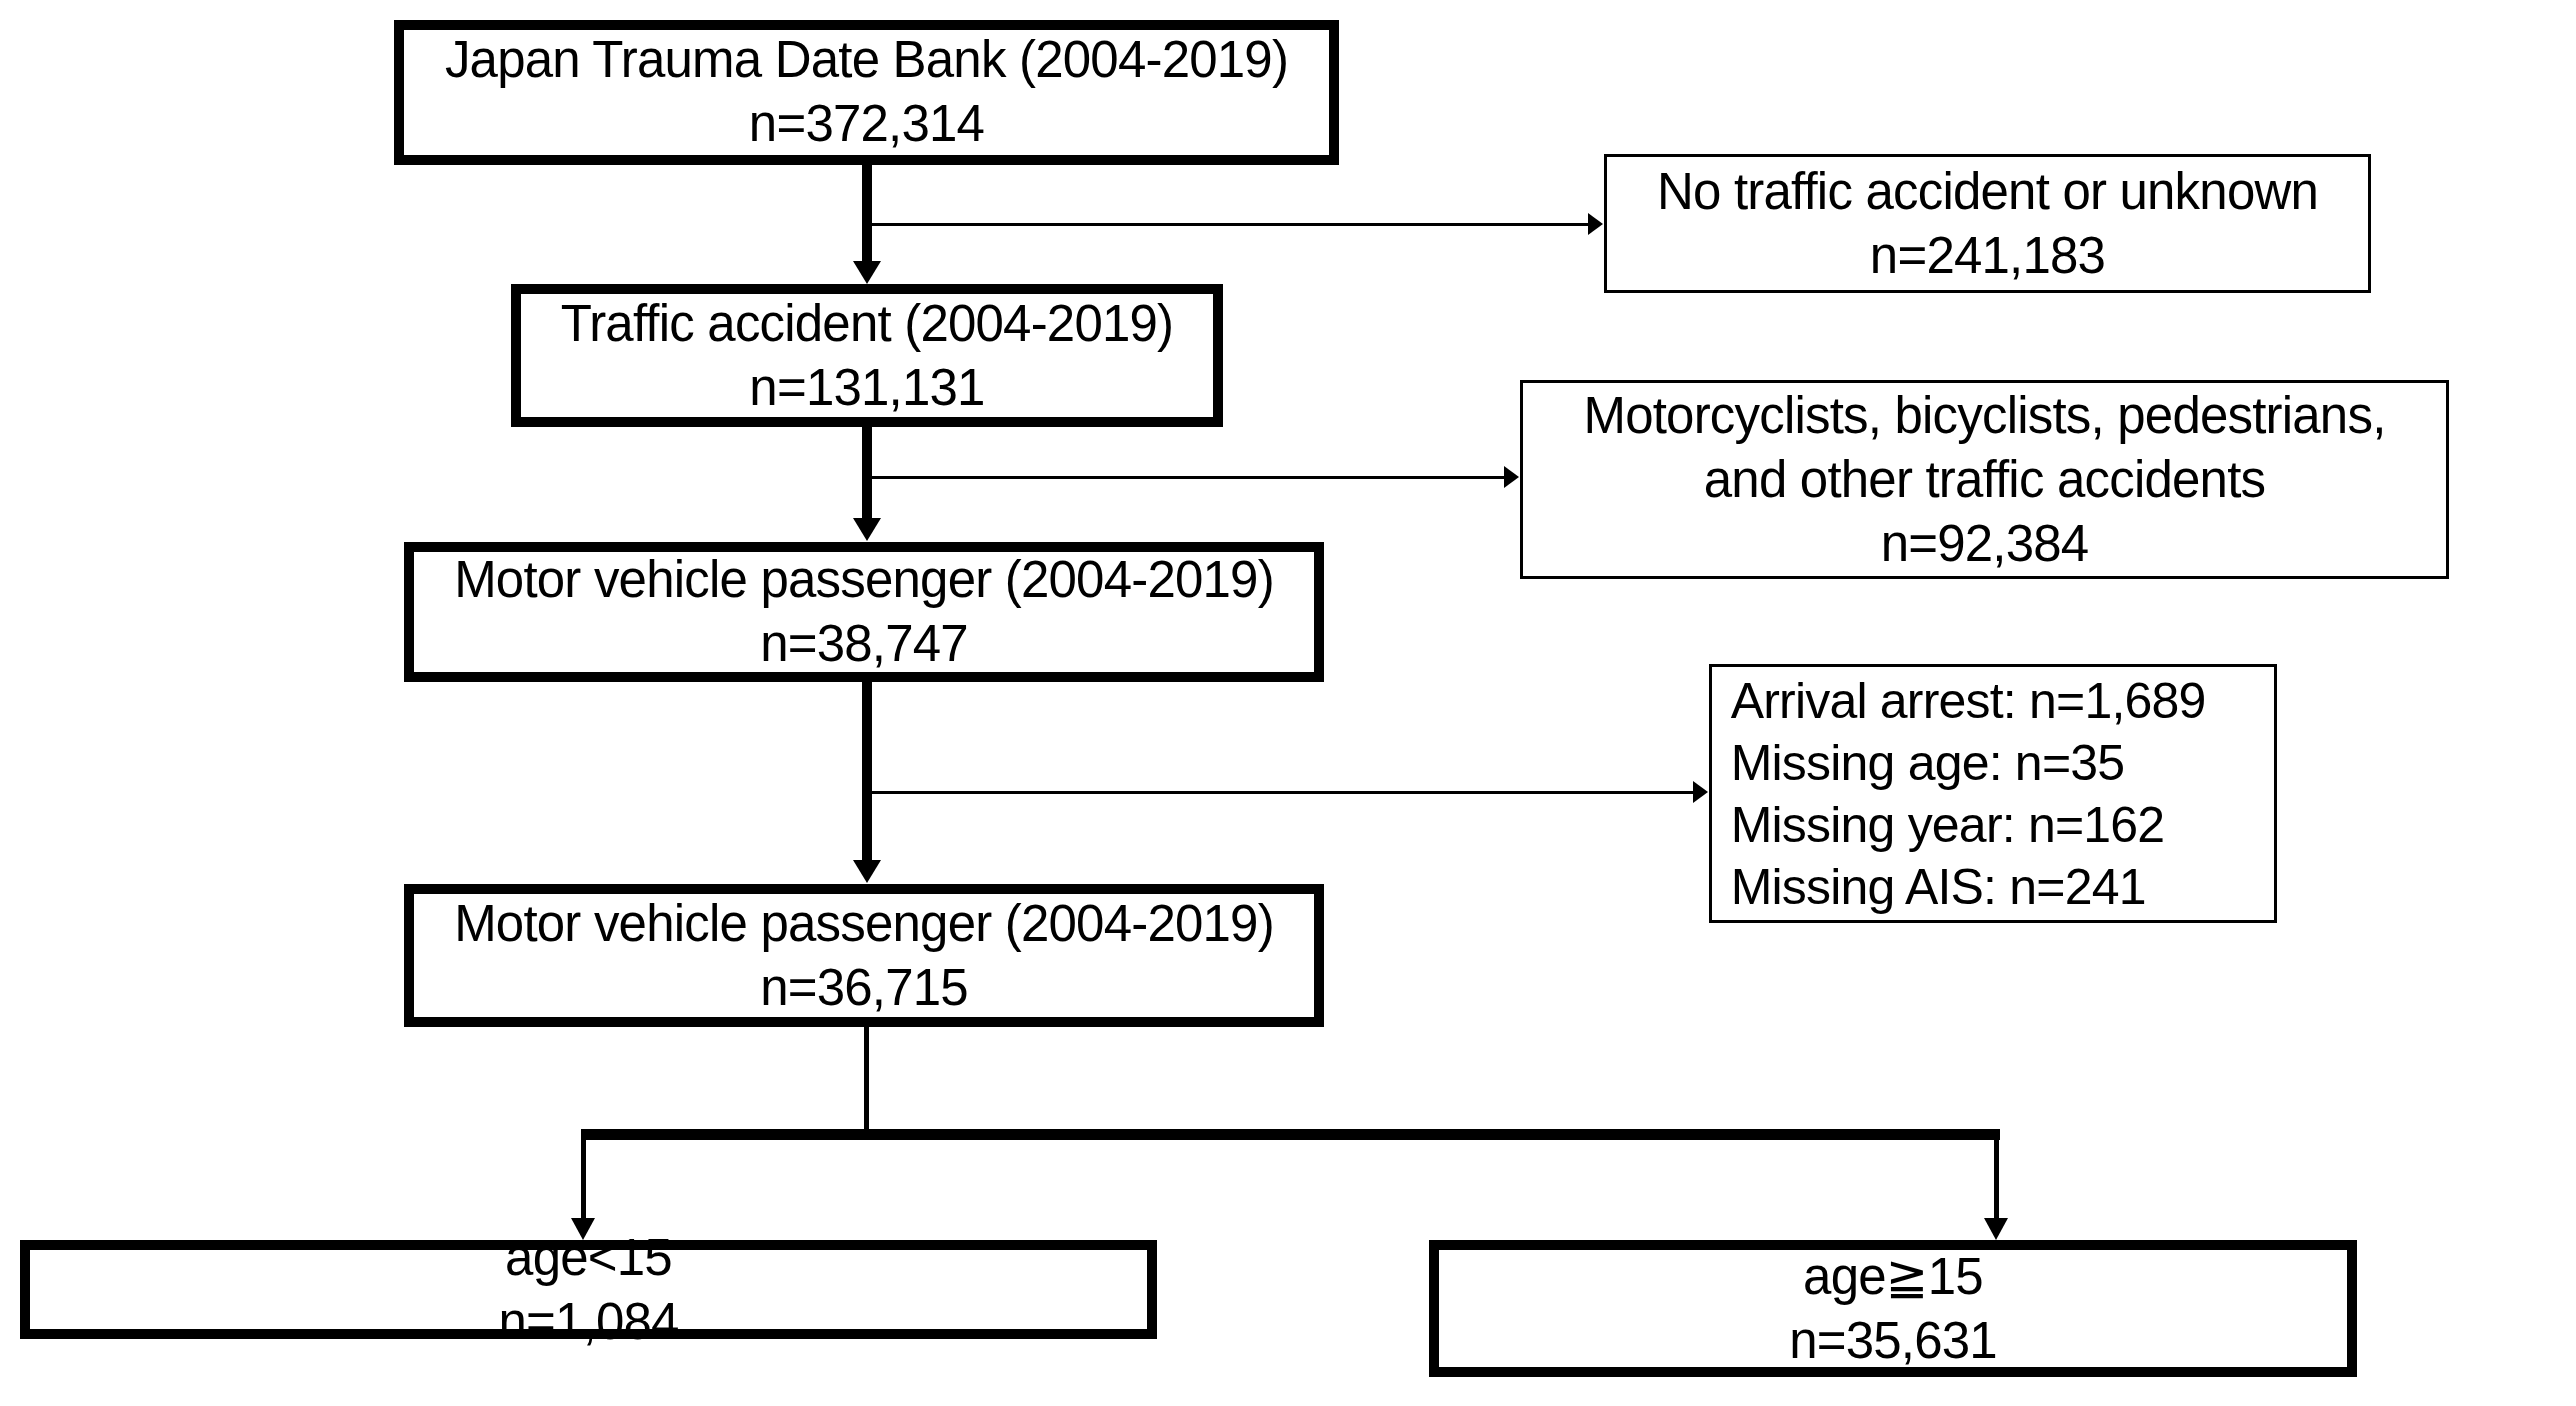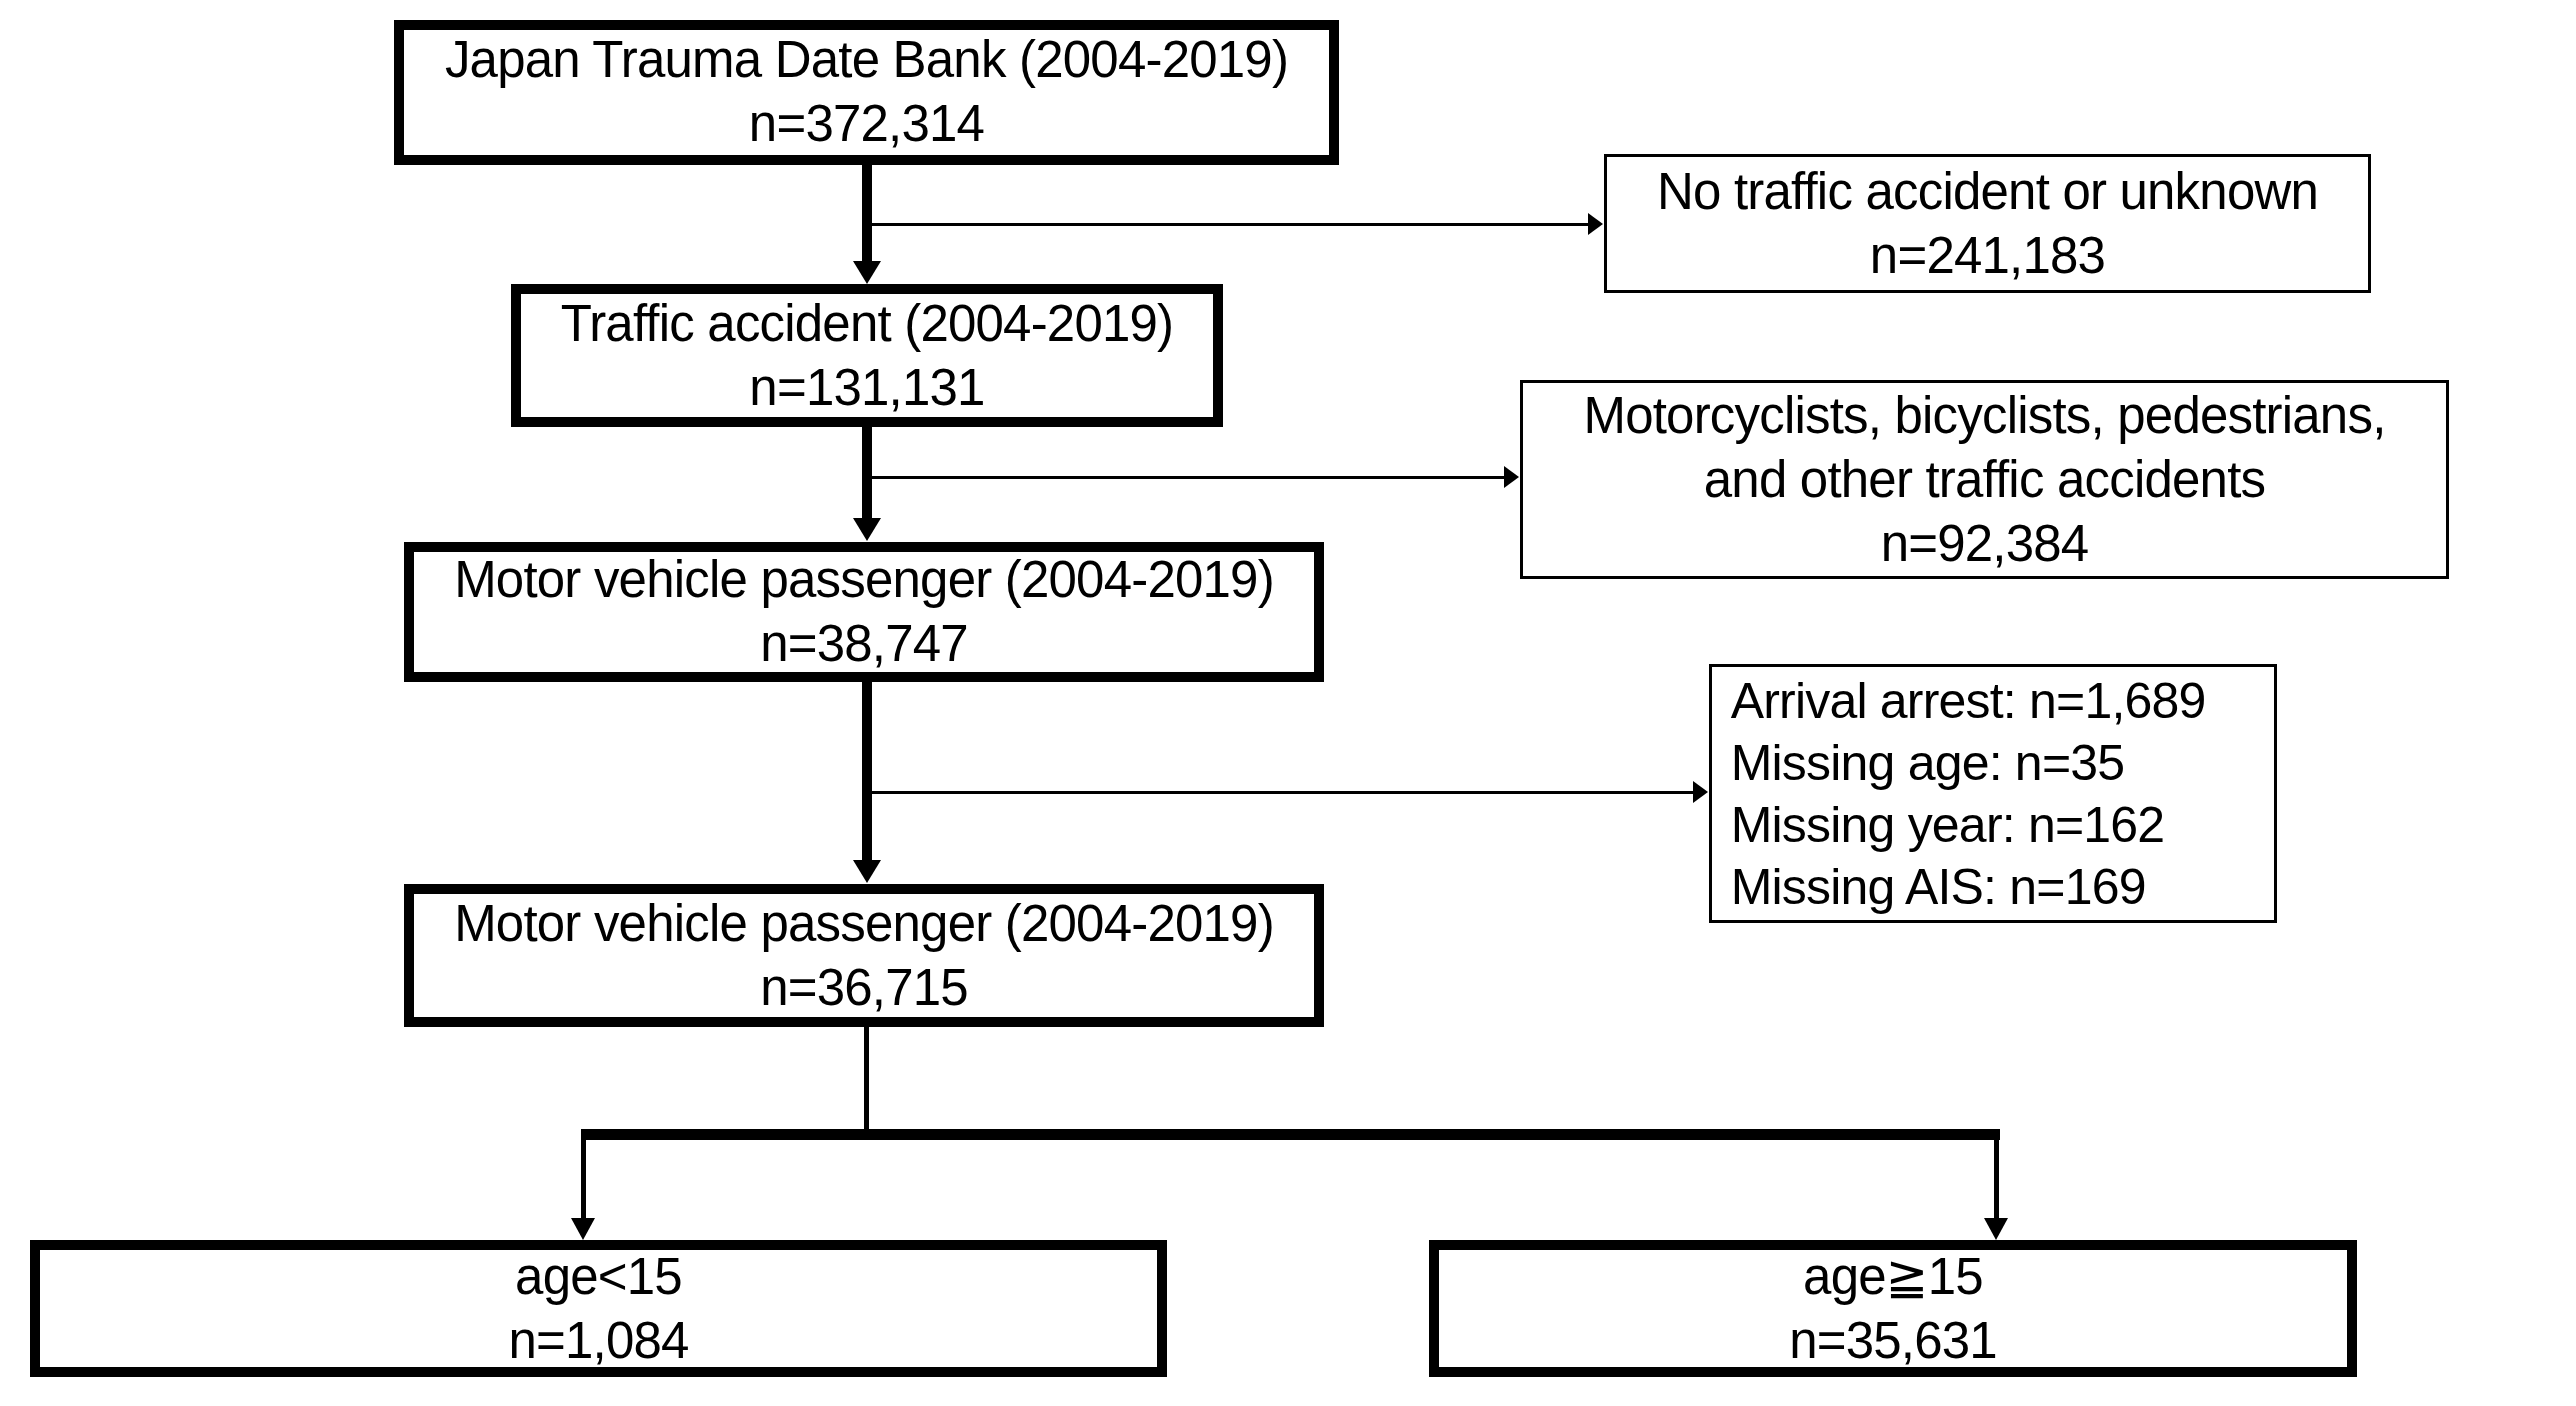--- a/index.html
+++ b/index.html
@@ -103,36 +103,36 @@
   <div class="vline" style="left:862px;top:682px;width:10px;height:180px;"></div>
   <div class="arrow-down" style="left:853px;top:860px;"></div>
 
   <div class="hline" style="left:867px;top:791px;width:826px;height:3.1px;"></div>
   <div class="arrow-right" style="left:1693px;top:781px;"></div>
 
   <div class="box thin leftalign" style="left:1709px;top:664px;width:568px;height:259px;">
     <div class="bline">Arrival arrest: n=1,689</div>
     <div class="bline">Missing age: n=35</div>
     <div class="bline">Missing year: n=162</div>
-    <div class="bline">Missing AIS: n=169</div>
+    <div class="bline">Missing AIS: n=241</div>
   </div>
 
   <div class="box thick" style="left:404px;top:884px;width:920px;height:143px;">
     <div class="bline">Motor vehicle passenger (2004-2019)</div>
     <div class="bline">n=36,715</div>
   </div>
 
   <div class="vline" style="left:864px;top:1027px;width:5.4px;height:113px;"></div>
   <div class="hline" style="left:581px;top:1129px;width:1419px;height:11px;"></div>
   <div class="vline" style="left:581px;top:1134px;width:5.4px;height:84px;"></div>
   <div class="arrow-down small" style="left:571px;top:1218px;"></div>
   <div class="vline" style="left:1994px;top:1134px;width:5.4px;height:84px;"></div>
   <div class="arrow-down small" style="left:1984px;top:1218px;"></div>
 
-  <div class="box thick" style="left:30px;top:1240px;width:1137px;height:137px;">
+  <div class="box thick" style="left:20px;top:1240px;width:1137px;height:99px;">
     <div class="bline">age&lt;15</div>
     <div class="bline">n=1,084</div>
   </div>
 
   <div class="box thick" style="left:1429px;top:1240px;width:928px;height:137px;">
     <div class="bline">age≧15</div>
     <div class="bline">n=35,631</div>
   </div>
 
 </div>

